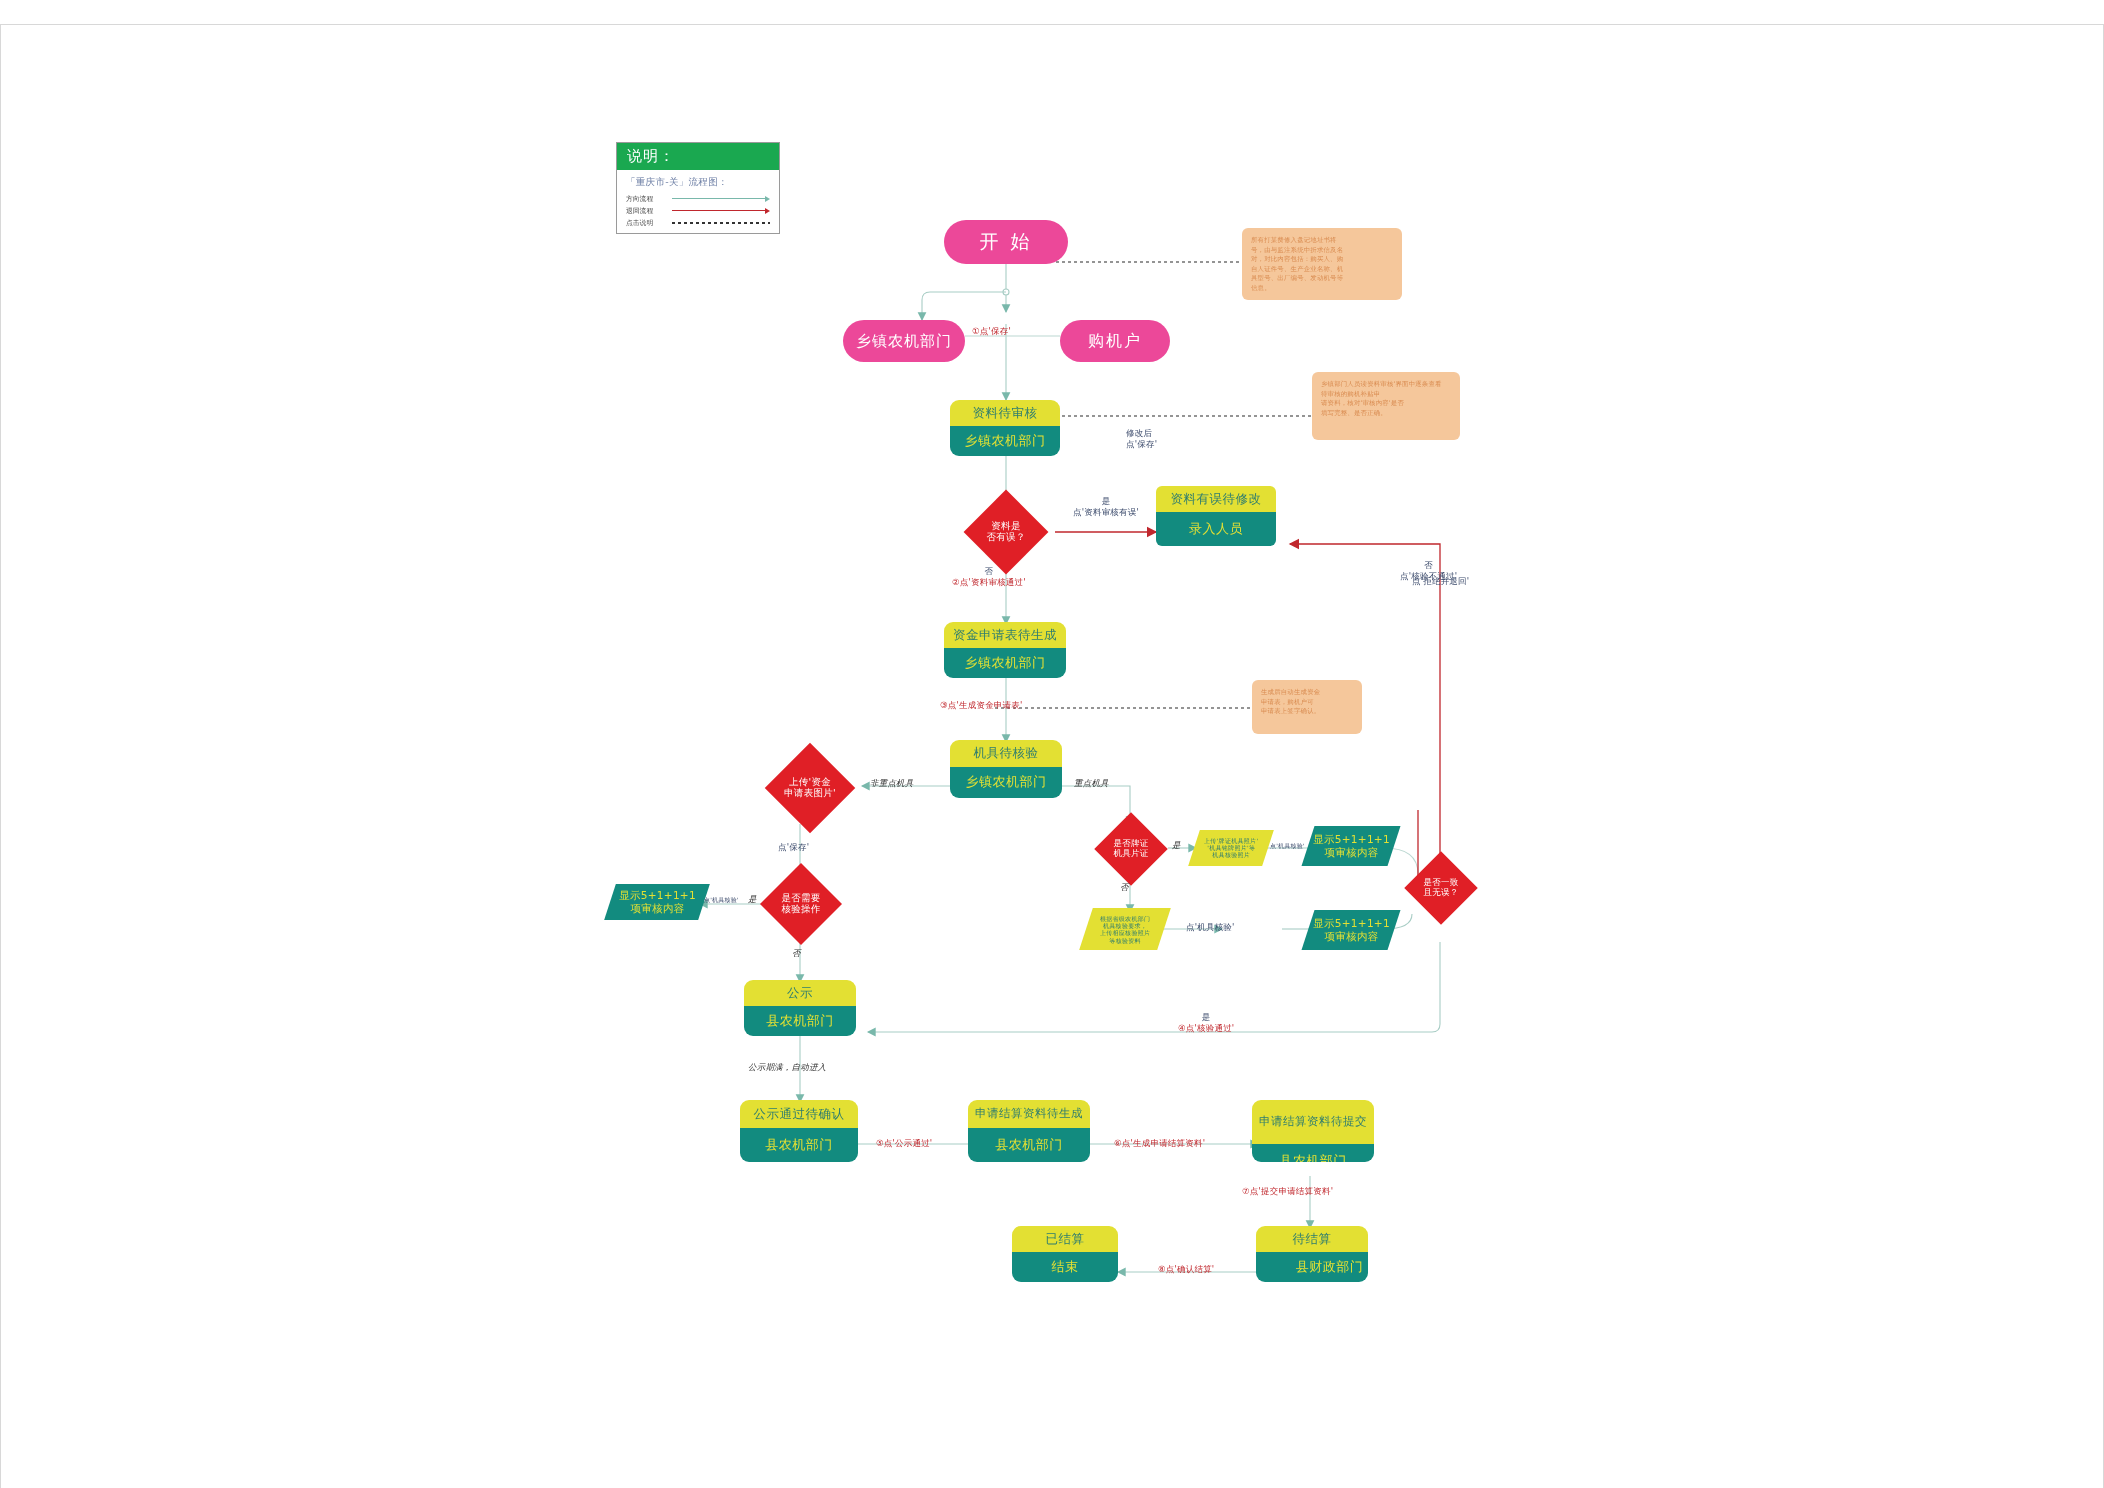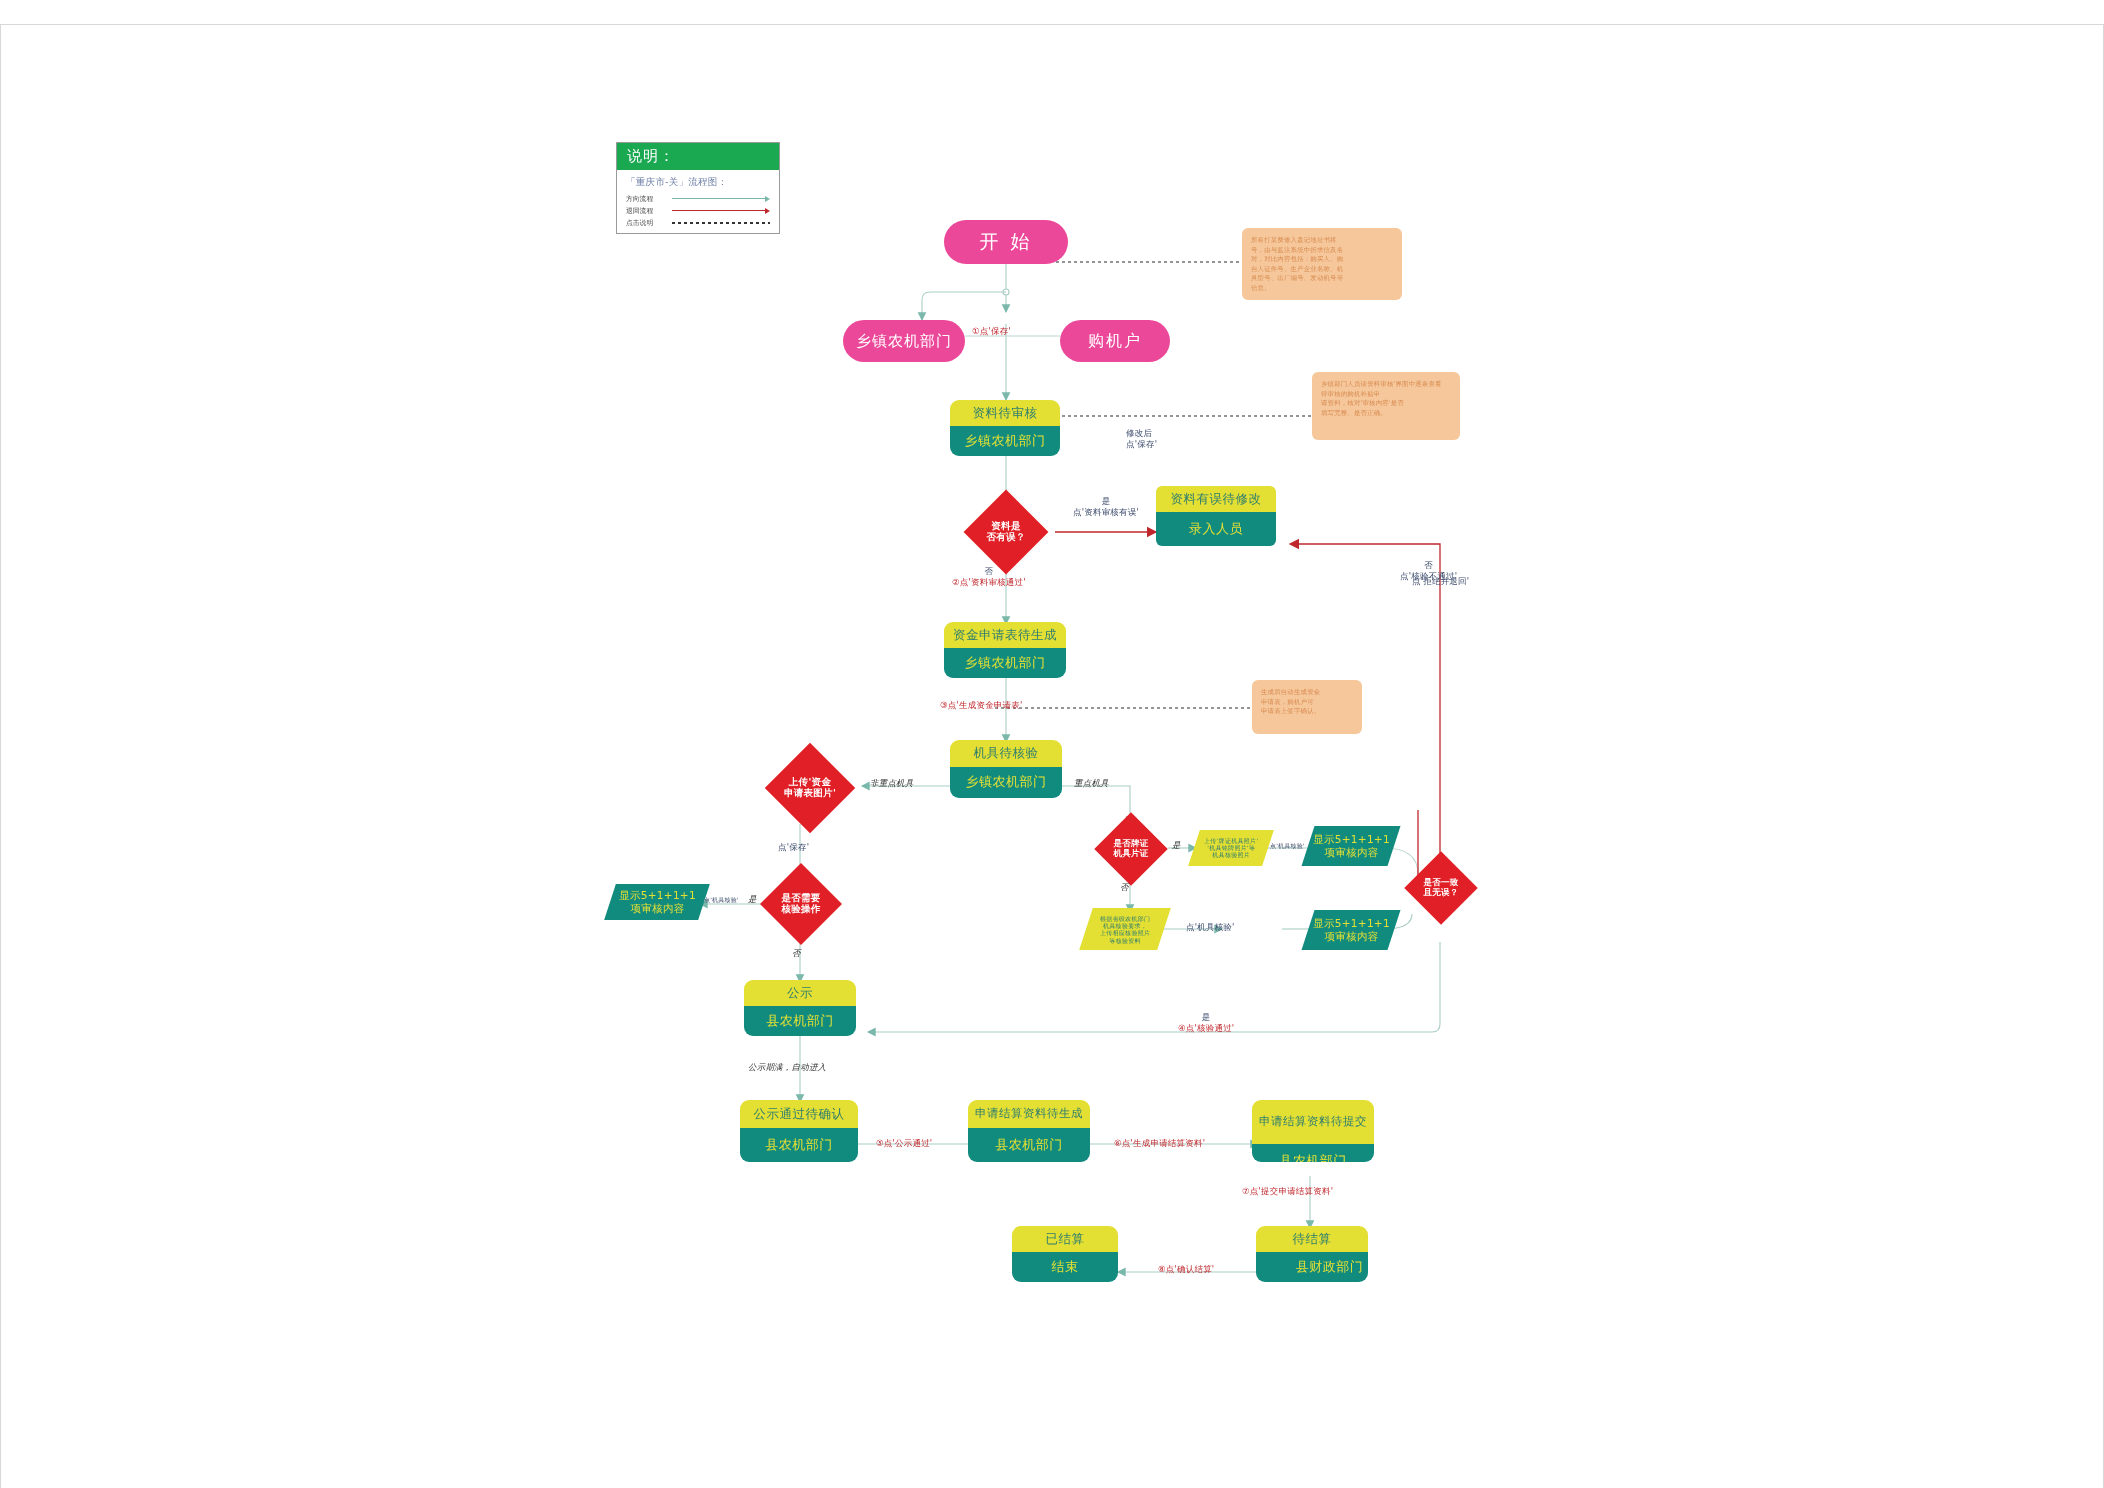--- a/index.html
+++ b/index.html
@@ -17,21 +17,21 @@
             display:flex;align-items:center;justify-content:center;letter-spacing:.5px;}
   .proc.plain{background:#ec4899;border-radius:22px;color:#ffffff;display:flex;align-items:center;
               justify-content:center;font-size:19px;letter-spacing:3px;}
   .proc.roundbox{border-radius:9px;}
 
   
   .diamond{position:absolute;display:flex;align-items:center;justify-content:center;}
   .diamond .dshape{position:absolute;left:0;top:0;width:100%;height:100%;background:#e01f26;
                    transform:rotate(45deg);}
   .diamond .dtxt{position:relative;z-index:2;color:#ffffff;font-size:9.5px;line-height:1.15;
-                 text-align:center;letter-spacing:.3px;font-weight:bold;}
+                 text-align:center;letter-spacing:.3px;}
 
   
   .para{position:absolute;display:flex;align-items:center;justify-content:center;
         transform:skewX(-18deg);}
   .para .ptxt{transform:skewX(18deg);text-align:center;line-height:1.2;letter-spacing:.3px;}
   .para.teal{background:#128b7f;}
   .para.teal .ptxt{color:#e3e033;font-size:10.5px;}
   .para.yellow{background:#e3e033;}
   .para.yellow .ptxt{color:#2f7d6f;font-size:6px;}
 
@@ -44,21 +44,21 @@
           letter-spacing:.2px;}
   .elabel.red{color:#c0272d;}
   .elabel.dark{color:#333;font-style:italic;}
   .elabel.ctr{text-align:center;}
   .circnum{color:#c0272d;}
 
   
   .legend{position:absolute;border:1px solid #9a9a9a;background:#ffffff;box-sizing:border-box;}
   .legend .lhead{background:#1aa850;color:#ffffff;font-size:15px;padding:4px 10px;letter-spacing:1px;}
   .legend .lbody{padding:6px 9px 7px 9px;}
-  .legend .ltitle{font-size:9.5px;color:#6d7fa5;margin-bottom:5px;letter-spacing:.3px;font-family:Liberation Serif, serif;}
+  .legend .ltitle{font-size:9.5px;color:#6d7fa5;margin-bottom:5px;letter-spacing:.3px;}
   .legend .lrow{display:flex;align-items:center;font-size:6.8px;color:#444;margin-bottom:3px;height:9px;justify-content:flex-end;}
   .legend .lrow .ltext{width:46px;}
   .legend .lrow .lline{flex:1;height:1px;position:relative;}
   .legend .lrow .lline.sol-green{background:#79b8ab;}
   .legend .lrow .lline.sol-red{background:#c0272d;}
   .legend .lrow .lline.dotted{background:repeating-linear-gradient(to right,#333 0 3px,transparent 3px 6px);height:2px;}
   .legend .lrow .larrow{width:0;height:0;border-top:3px solid transparent;border-bottom:3px solid transparent;margin-left:-1px;}
   .legend .lrow .larrow.green{border-left:5px solid #79b8ab;}
   .legend .lrow .larrow.red{border-left:5px solid #c0272d;}
 </style>

